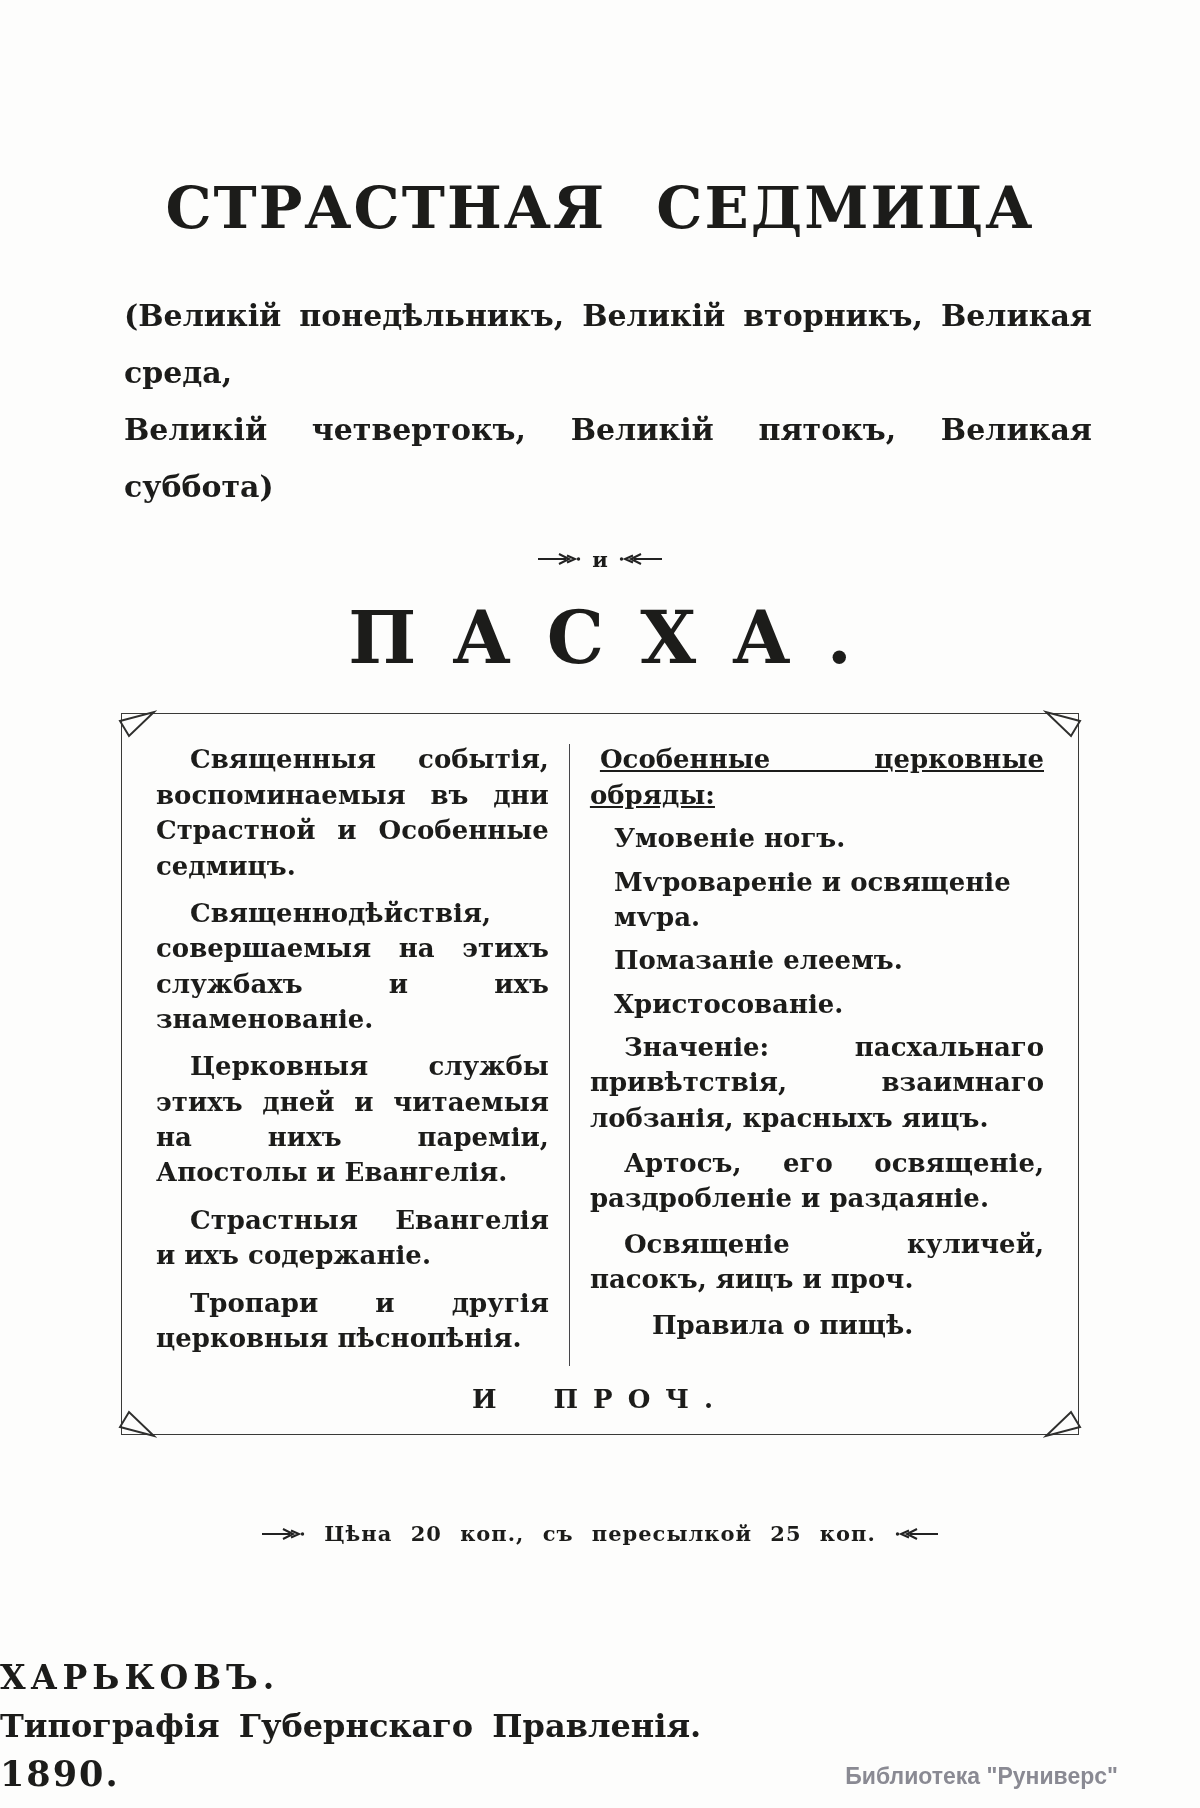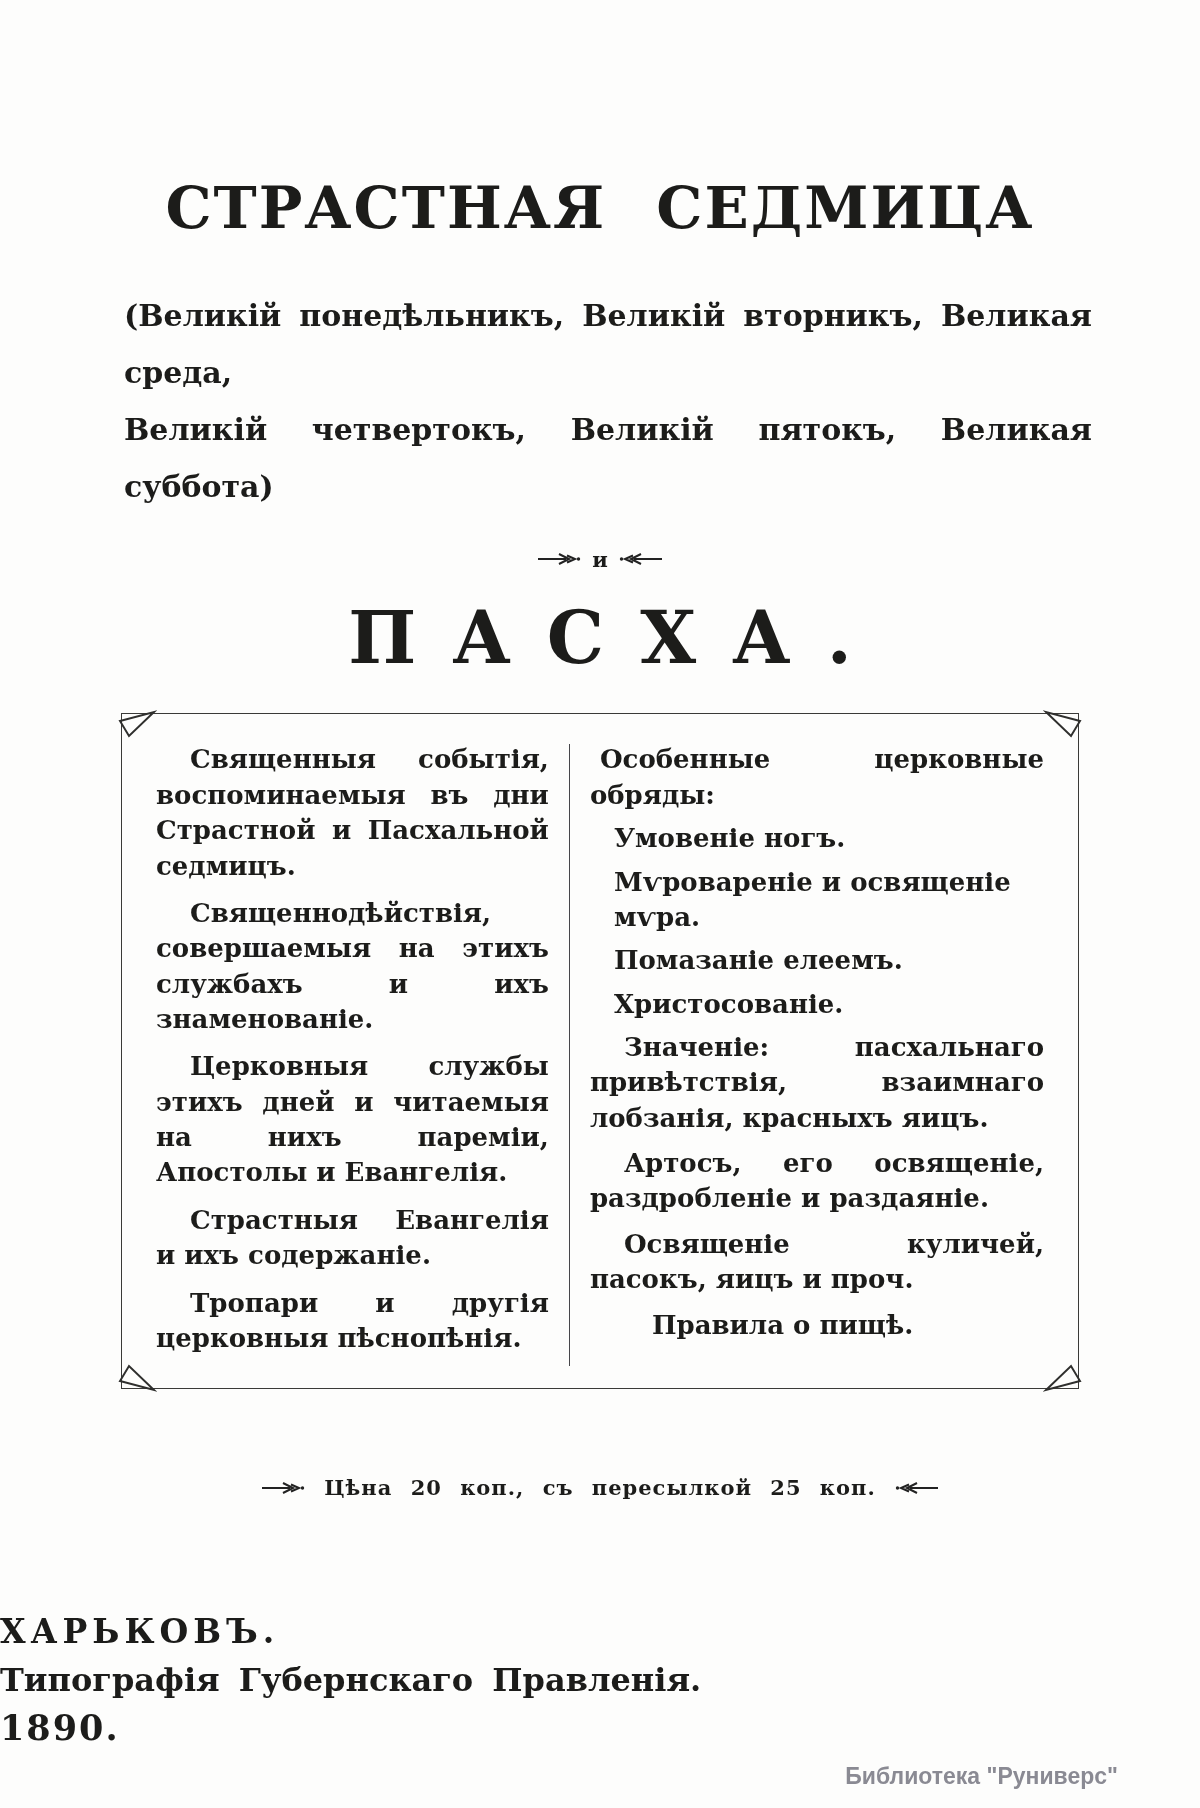--- a/index.html
+++ b/index.html
@@ -97,21 +97,21 @@
   }
 
   .contents-box p {
     margin: 0 0 12px 0;
     font-size: 26px;
     font-weight: bold;
     line-height: 1.36;
   }
   .col-left p { text-align: justify; text-indent: 34px; }
 
-  .r-head { text-indent: 10px; text-align: justify; margin-bottom: 8px !important; }
+  .r-head { text-indent: 10px; text-align: justify; margin-bottom: 8px !important; text-decoration: underline; }
   .r-item { margin: 0 0 8px 24px !important; }
   .r-par  { text-align: justify; text-indent: 34px; margin-bottom: 10px !important; }
   .r-last { margin-left: 62px !important; }
 
   .box-footer {
     margin-top: 16px;
     text-align: center;
     font-size: 26px;
     font-weight: bold;
     letter-spacing: 15px;
@@ -203,40 +203,41 @@
     </svg>
     <svg class="corner c-bl" viewBox="0 0 40 30">
       <polygon points="3,12 37,3 12,27" fill="none" stroke="#2f2f2d" stroke-width="2"></polygon>
     </svg>
     <svg class="corner c-br" viewBox="0 0 40 30">
       <polygon points="3,12 37,3 12,27" fill="none" stroke="#2f2f2d" stroke-width="2"></polygon>
     </svg>
 
     <div class="columns">
       <div class="col-left">
-        <p>Священныя событія, воспоминаемыя въ дни Страстной и Пасхальной седмицъ.</p>
+        <p>Священныя событія, воспоминаемыя въ дни Страстной и Особенные седмицъ.</p>
         <p>Священнодѣйствія, совершаемыя на этихъ службахъ и ихъ знаменованіе.</p>
         <p>Церковныя службы этихъ дней и читаемыя на нихъ пареміи, Апостолы и Евангелія.</p>
         <p>Страстныя Евангелія и ихъ содержаніе.</p>
         <p>Тропари и другія церковныя пѣснопѣнія.</p>
       </div>
       <div class="col-divider"></div>
       <div class="col-right">
         <p class="r-head">Особенные церковные обряды:</p>
         <p class="r-item">Умовеніе ногъ.</p>
         <p class="r-item">Мѵровареніе и освященіе мѵра.</p>
         <p class="r-item">Помазаніе елеемъ.</p>
         <p class="r-item">Христосованіе.</p>
         <p class="r-par">Значеніе: пасхальнаго привѣтствія, взаимнаго лобзанія, красныхъ яицъ.</p>
         <p class="r-par">Артосъ, его освященіе, раздробленіе и раздаяніе.</p>
         <p class="r-par">Освященіе куличей, пасокъ, яицъ и проч.</p>
         <p class="r-item r-last">Правила о пищѣ.</p>
       </div>
     </div>
 
+    <div class="box-footer">И ПРОЧ.</div>
   </div>
 
   <div class="price-row">
     <svg class="orn" width="50" height="14" viewBox="0 0 46 14">
       <line x1="2" y1="7" x2="30" y2="7" stroke="#222" stroke-width="2"></line>
       <path d="M23 2 L33 7 L23 12" fill="none" stroke="#222" stroke-width="2"></path>
       <path d="M31 3.5 L39 7 L31 10.5" fill="none" stroke="#222" stroke-width="2"></path>
       <circle cx="42.5" cy="7" r="1.7" fill="#222"></circle>
     </svg>
     <span class="price-text">Цѣна 20 коп., съ пересылкой 25 коп.</span>

